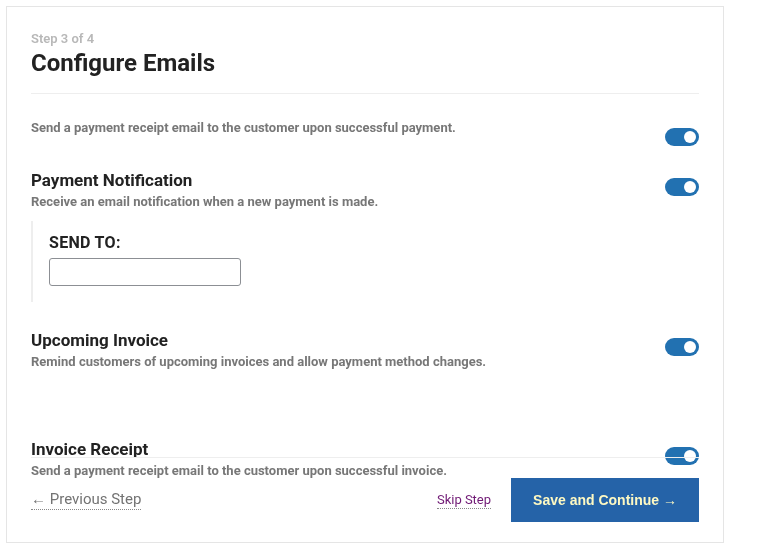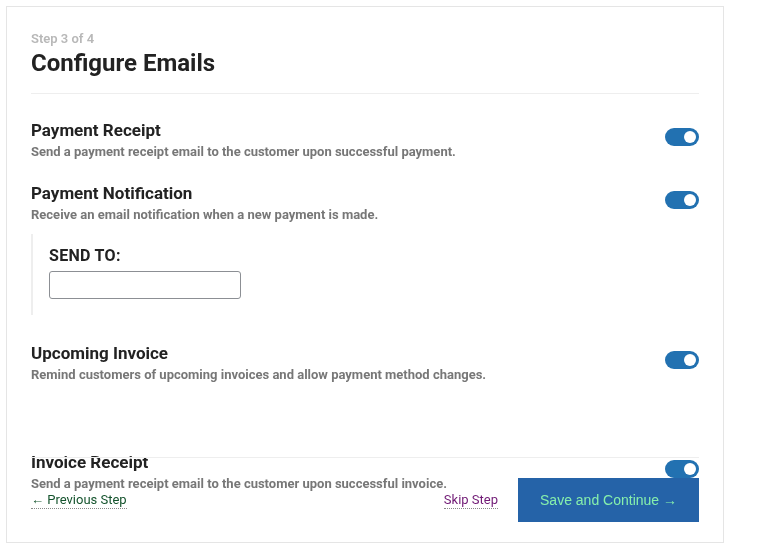--- a/index.html
+++ b/index.html
@@ -103,57 +103,56 @@
       position: absolute;
       bottom: 20px;
       left: 24px;
       right: 24px;
       border-top: 1px solid #eee;
       padding-top: 20px;
       display: flex;
       align-items: center;
     }
     .prev-link {
-      font-size: 13px;
-      color: #14532d;
+      font-size: 15px;
+      color: #737373;
       text-decoration: none;
       border-bottom: 1px dotted #888;
       padding-bottom: 1px;
     }
     .skip-link {
       font-size: 13px;
       color: #701a75;
       text-decoration: none;
       border-bottom: 1px dotted #888;
       padding-bottom: 1px;
       margin-left: auto;
       margin-right: 20px;
     }
     .primary-btn {
       background: #2563a8;
-      color: #86efac;
+      color: #fef9c3;
       border: none;
       font-size: 14px;
-      font-weight: 400;
+      font-weight: 700;
       padding: 14px 22px;
       cursor: pointer;
     }
   </style>
 </head>
 <body>
 
 <div class="panel">
 
   <div class="step-indicator">Step 3 of 4</div>
   <h1 class="page-title">Configure Emails</h1>
   <hr class="divider">
 
   <div class="section">
     <div class="section-text">
-      <div class="section-title">Payment Receipt</div>
       <div class="section-desc">Send a payment receipt email to the customer upon successful payment.</div>
     </div>
     <div class="toggle"></div>
   </div>
 
   <div class="section">
     <div class="section-text">
       <div class="section-title">Payment Notification</div>
       <div class="section-desc">Receive an email notification when a new payment is made.</div>
     </div>

